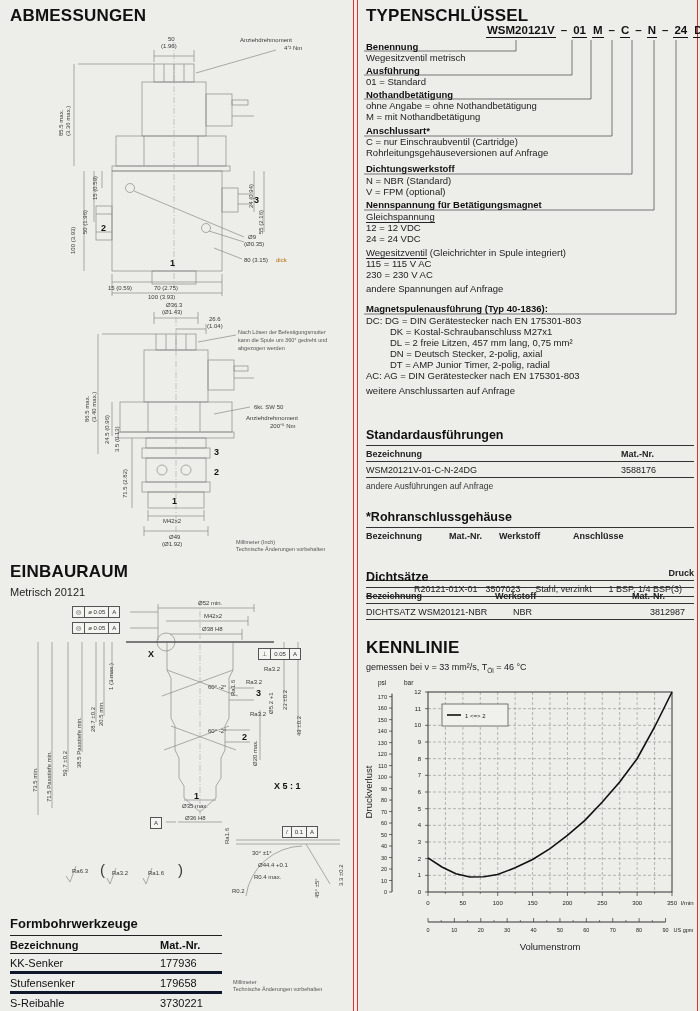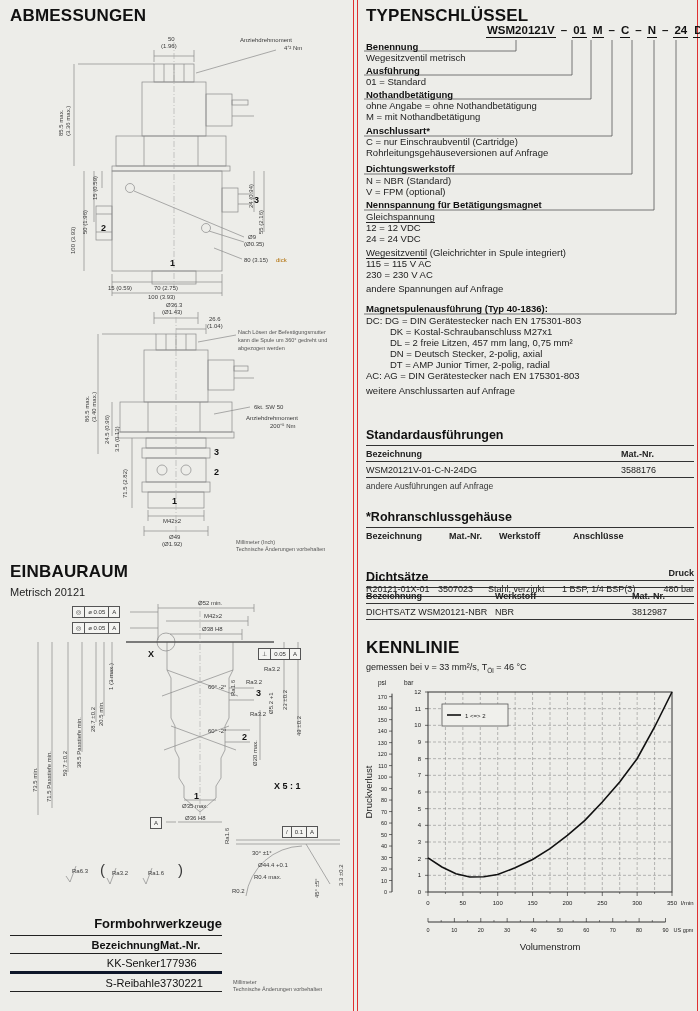--- a/index.html
+++ b/index.html
@@ -300,29 +300,33 @@
     <span class="lb" style="left:224px;top:288px;">R0.2</span>
     <span class="vb" style="left:330px;top:286px;">3.3 ±0.2</span>
     <span class="vb" style="left:306px;top:298px;">45° ±5°</span>
     <span class="lb" style="left:64px;top:268px;">Ra6.3</span>
     <span class="paren" style="left:92px;top:262px;">(</span>
     <span class="lb" style="left:104px;top:270px;">Ra3.2</span>
     <span class="lb" style="left:140px;top:270px;">Ra1.6</span>
     <span class="paren" style="left:170px;top:262px;">)</span>
   </div>
 
-  <div class="ttable" style="left:10px;top:916px;text-align:right;">
+  <div class="ttable" style="left:10px;top:916px;">
     <div class="tt">Formbohrwerkzeuge</div>
     <div class="trow hd">
       <span class="c1">Bezeichnung</span>
       <span>Mat.-Nr.</span>
     </div>
     <div class="trow">
       <span class="c1">KK-Senker</span>
       <span>177936</span>
+    </div>
+    <div class="trow">
+      <span class="c1">Stufensenker</span>
+      <span>179658</span>
     </div>
     <div class="trow" style="border-bottom:1.5px solid #222;">
       <span class="c1">S-Reibahle</span>
       <span>3730221</span>
     </div>
   </div>
   <span class="lb lb55 abs" style="left:233px;top:980px;">Millimeter</span>
   <span class="lb lb55 abs" style="left:233px;top:987px;">Technische Änderungen vorbehalten</span>
 
   <div class="h1" style="left:366px;top:6px;">TYPENSCHLÜSSEL</div>
@@ -406,37 +410,37 @@
   <div class="rtable" style="left:366px;top:510px;">
     <div class="tt">*Rohranschlussgehäuse</div>
     <div class="rrow hd">
       <span class="c" style="width:83px;">Bezeichnung</span>
       <span class="c" style="width:50px;">Mat.-Nr.</span>
       <span class="c" style="width:74px;">Werkstoff</span>
       <span class="c" style="width:86px;">Anschlüsse</span>
       <span class="c" style="flex:1;text-align:right;margin-top:37px;">Druck</span>
     </div>
     <div class="rrow">
-      <span class="c" style="width:72px;">R20121-01X-01</span>
+      <span class="c" style="width:72px;margin-left:48px;">R20121-01X-01</span>
       <span class="c" style="width:50px;">3507023</span>
       <span class="c" style="width:74px;">Stahl, verzinkt</span>
       <span class="c" style="width:86px;">1 BSP, 1/4 BSP(3)</span>
       <span class="c" style="flex:1;text-align:right;">480 bar</span>
     </div>
   </div>
 
   <div class="rtable" style="left:366px;top:570px;">
     <div class="tt">Dichtsätze</div>
     <div class="rrow hd">
       <span class="c" style="width:129px;">Bezeichnung</span>
       <span class="c" style="width:137px;">Werkstoff</span>
       <span class="c">Mat.-Nr.</span>
     </div>
     <div class="rrow">
-      <span class="c" style="width:129px;">DICHTSATZ WSM20121-NBR</span>
+      <span class="c" style="width:147px;">DICHTSATZ WSM20121-NBR</span>
       <span class="c" style="width:137px;">NBR</span>
       <span class="c">3812987</span>
     </div>
   </div>
 
   <div class="h1" style="left:366px;top:638px;">KENNLINIE</div>
   <div class="kenn-sub" style="left:366px;top:662px;">
     <span>gemessen bei ν = 33 mm²/s, T</span><sub>Öl</sub><span> = 46 °C</span>
   </div>
   <svg id="kennlinie-svg" class="abs" style="left:362px;top:676px;" width="336" height="300" viewBox="0 0 336 300">

